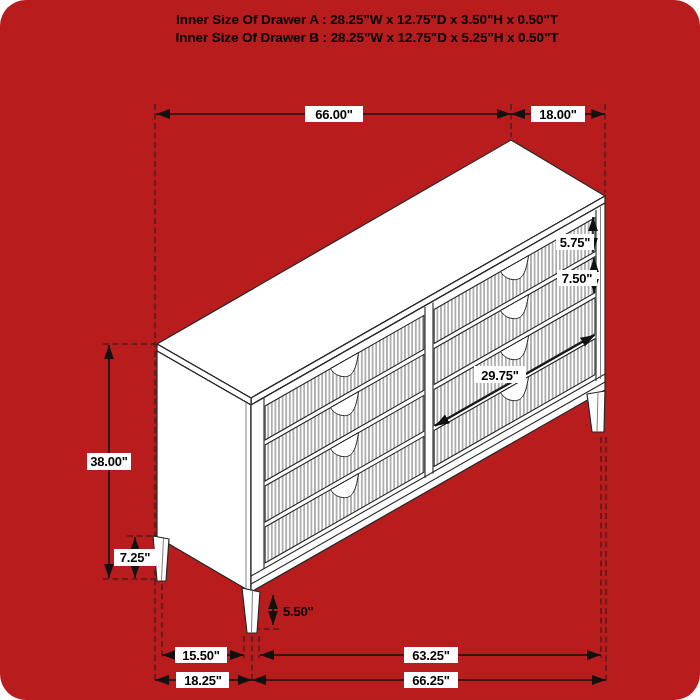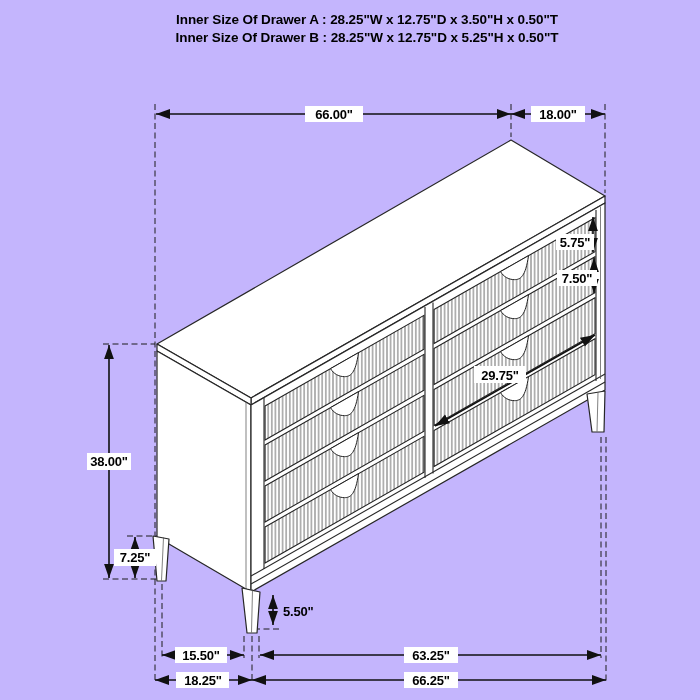--- a/index.html
+++ b/index.html
@@ -1,17 +1,17 @@
 <!DOCTYPE html>
 <html><head>
 <meta charset="utf-8">
 <style>
   html,body{margin:0;padding:0;background:#fff;}
-  .frame{width:700px;height:700px;background:#c4b5fd;position:relative;overflow:hidden;
-         font-family:"Liberation Sans",sans-serif;}
+  .frame{width:700px;height:700px;background:#b91c1c;position:relative;overflow:hidden;
+         font-family:"Liberation Sans",sans-serif;border-radius:26px;}
   svg{display:block;}
   .ttl{font:bold 13.5px "Liberation Sans",sans-serif;fill:#000;text-anchor:middle;letter-spacing:-0.1px;}
   .lbl{font:bold 13px "Liberation Sans",sans-serif;fill:#000;text-anchor:middle;letter-spacing:-0.2px;}
   .lbl-start{font:bold 13px "Liberation Sans",sans-serif;fill:#000;text-anchor:start;letter-spacing:-0.2px;}
   .art{fill:#fff;stroke:#262626;stroke-width:1.2;stroke-linejoin:round;}
   .ln{fill:none;stroke:#262626;stroke-width:1.1;}
   .thin{fill:none;stroke:#4a4a4a;stroke-width:0.7;}
   .dash{fill:none;stroke:#1c1c1c;stroke-width:1;stroke-dasharray:6 3.5;}
   .dim{fill:none;stroke:#111;stroke-width:1.6;}
   .mask{fill:#ffffff;}

